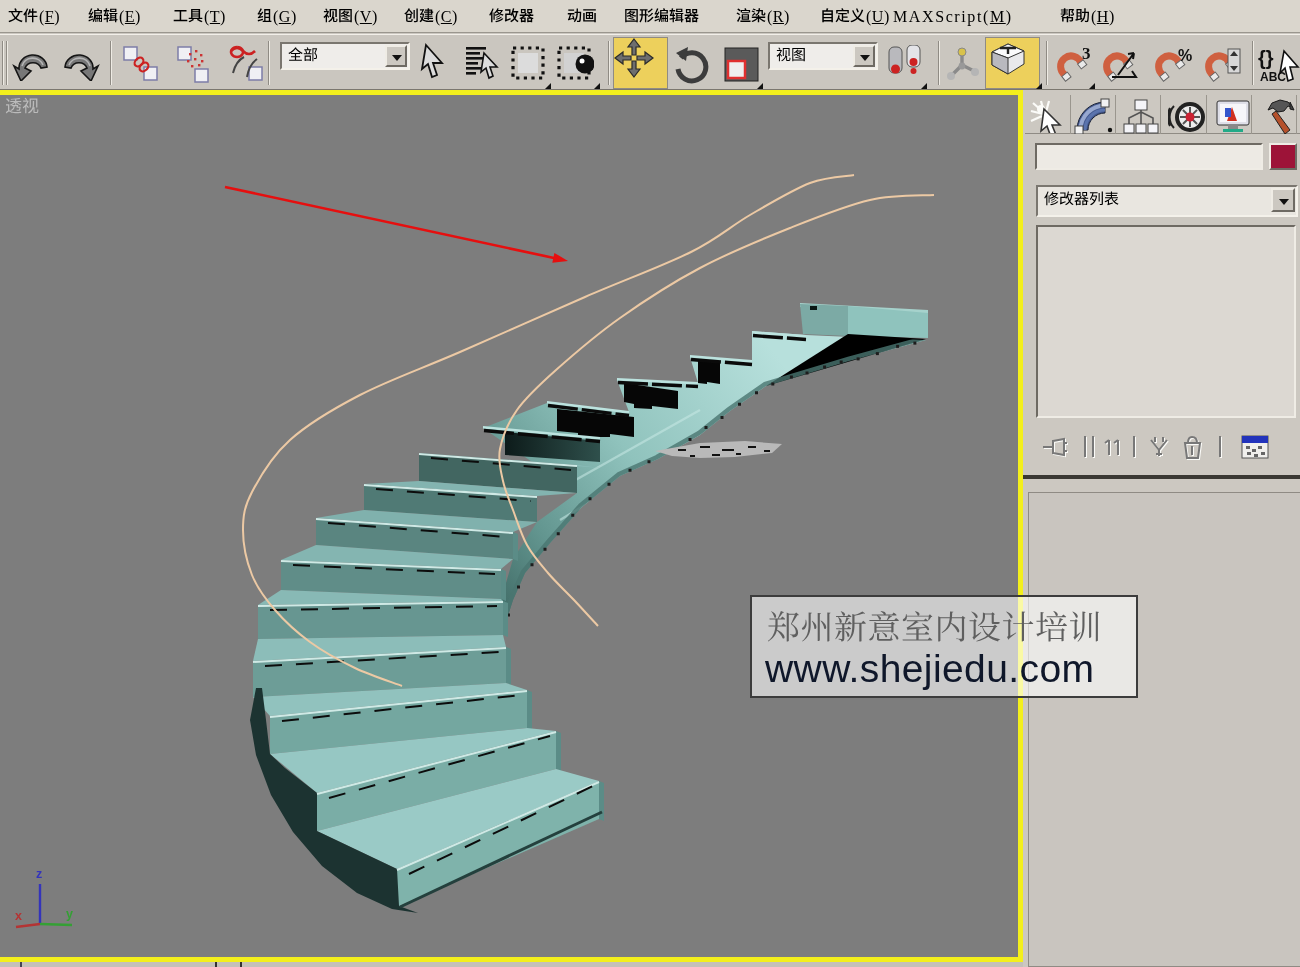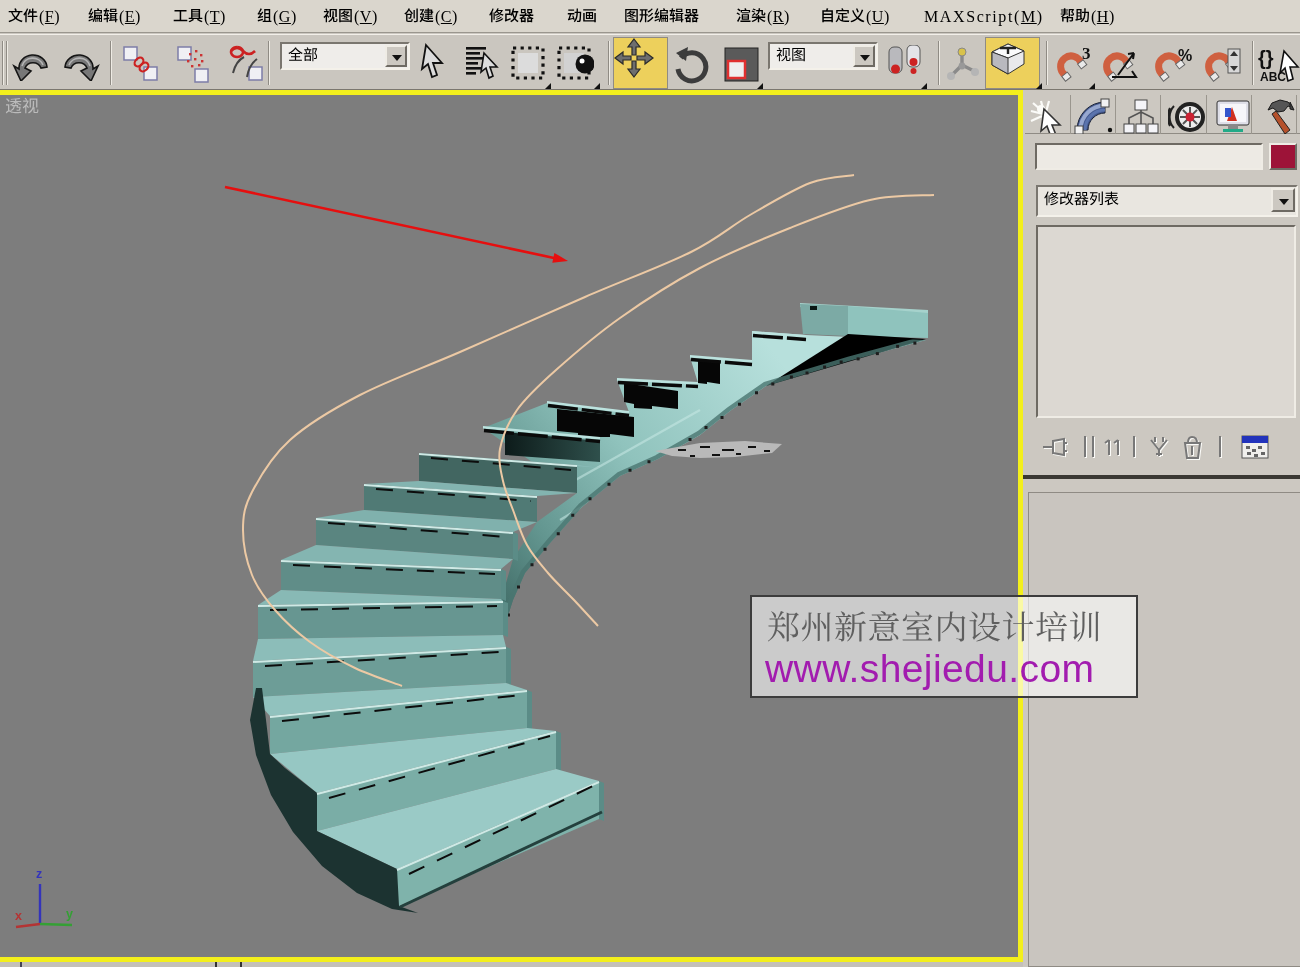--- a/index.html
+++ b/index.html
@@ -47,21 +47,21 @@
         </svg></div>
       <div class="mi" style="left:624px"><svg width="76" height="16" viewBox="0 -13 76 16" style="vertical-align:baseline;">
           <path d="M5.5 -4.1C6.7 -3.9 8.3 -3.3 9.2 -2.9L9.7 -3.8C8.9 -4.2 7.3 -4.7 6.1 -4.9ZM4.1 -2.2C6.1 -1.9 8.7 -1.3 10.2 -0.8L10.8 -1.8C9.3 -2.4 6.8 -2.9 4.7 -3.1ZM1.2 -12L1.2 1.3L2.5 1.3L2.5 0.7L12.4 0.7L12.4 1.3L13.8 1.3L13.8 -12ZM2.5 -0.6L2.5 -10.8L12.4 -10.8L12.4 -0.6ZM6.2 -10.6C5.4 -9.4 4.1 -8.3 2.9 -7.6C3.1 -7.4 3.6 -6.9 3.8 -6.7C4.2 -7 4.6 -7.3 5 -7.6C5.4 -7.2 5.9 -6.8 6.4 -6.5C5.2 -6 3.9 -5.5 2.6 -5.3C2.9 -5.1 3.1 -4.5 3.3 -4.2C4.7 -4.5 6.2 -5 7.6 -5.8C8.8 -5.1 10.2 -4.6 11.5 -4.3C11.7 -4.7 12.1 -5.2 12.3 -5.4C11.1 -5.6 9.9 -6 8.8 -6.5C9.9 -7.2 10.8 -8 11.4 -9L10.6 -9.5L10.4 -9.4L6.8 -9.4C7 -9.7 7.2 -9.9 7.3 -10.2ZM5.8 -8.4L9.4 -8.3C8.9 -7.9 8.3 -7.4 7.6 -7C6.9 -7.4 6.3 -7.9 5.8 -8.4ZM27.5 -12.4C26.6 -11.2 25 -10 23.5 -9.3C23.9 -9 24.3 -8.6 24.6 -8.3C26.1 -9.1 27.8 -10.5 28.9 -11.9ZM27.9 -8.3C27 -7 25.2 -5.7 23.7 -4.9C24.1 -4.6 24.5 -4.2 24.7 -3.9C26.3 -4.8 28.1 -6.3 29.2 -7.8ZM28.2 -4.3C27.1 -2.4 25.1 -0.8 22.9 0.1C23.3 0.4 23.7 0.9 23.9 1.2C26.2 0.1 28.3 -1.6 29.6 -3.7ZM20.9 -10.4L20.9 -6.8L18.8 -6.8L18.8 -10.4ZM15.6 -6.8L15.6 -5.5L17.4 -5.5C17.3 -3.4 17 -1.3 15.4 0.4C15.8 0.6 16.3 1.1 16.5 1.4C18.3 -0.6 18.7 -3 18.8 -5.5L20.9 -5.5L20.9 1.2L22.3 1.2L22.3 -5.5L23.8 -5.5L23.8 -6.8L22.3 -6.8L22.3 -10.4L23.6 -10.4L23.6 -11.8L15.8 -11.8L15.8 -10.4L17.4 -10.4L17.4 -6.8ZM30.5 -0.9L30.9 0.4C32.1 -0.1 33.7 -0.8 35.2 -1.5L34.9 -2.6C33.3 -1.9 31.6 -1.3 30.5 -0.9ZM30.9 -6.3C31.1 -6.4 31.5 -6.5 32.9 -6.7C32.4 -5.8 31.9 -5.1 31.7 -4.9C31.2 -4.3 30.9 -3.9 30.6 -3.9C30.7 -3.5 30.9 -2.9 31 -2.7C31.3 -2.8 31.8 -3 35.1 -3.8C35.1 -4.1 35 -4.6 35 -4.9L32.8 -4.5C33.8 -5.8 34.8 -7.4 35.5 -8.9L34.4 -9.6C34.2 -9 33.9 -8.4 33.6 -7.9L32.2 -7.8C33 -9 33.8 -10.7 34.4 -12.2L33 -12.7C32.5 -10.9 31.6 -9 31.3 -8.5C31 -7.9 30.8 -7.6 30.5 -7.5C30.6 -7.2 30.8 -6.6 30.9 -6.3ZM39.4 -5.1L39.4 -3.1L38.4 -3.1L38.4 -5.1ZM40.3 -5.1L41.1 -5.1L41.1 -3.1L40.3 -3.1ZM39 -12.4C39.2 -12 39.4 -11.5 39.5 -11.1L36.1 -11.1L36.1 -7.8C36.1 -5.5 36 -2.1 34.6 0.2C34.9 0.4 35.5 0.8 35.7 1C36.6 -0.6 37.1 -2.7 37.3 -4.6L37.3 1.1L38.4 1.1L38.4 -2.1L39.4 -2.1L39.4 0.8L40.3 0.8L40.3 -2.1L41.1 -2.1L41.1 0.8L42 0.8L42 -2.1L42.9 -2.1L42.9 -0C42.9 0.1 42.9 0.1 42.8 0.1C42.7 0.1 42.5 0.1 42.2 0.1C42.3 0.4 42.5 0.8 42.5 1.1C43 1.1 43.4 1.1 43.7 0.9C44 0.8 44 0.4 44 -0L44 -6.3L42.9 -6.3L37.4 -6.3L37.4 -7.4L43.9 -7.4L43.9 -11.1L41.1 -11.1C40.9 -11.6 40.6 -12.3 40.3 -12.8ZM42 -5.1L42.9 -5.1L42.9 -3.1L42 -3.1ZM37.4 -9.9L42.5 -9.9L42.5 -8.5L37.4 -8.5ZM53.4 -11.2L57.1 -11.2L57.1 -9.9L53.4 -9.9ZM52.1 -12.2L52.1 -8.9L58.4 -8.9L58.4 -12.2ZM46.2 -4.8C46.3 -5 46.8 -5.1 47.3 -5.1L48.6 -5.1L48.6 -3.1C47.4 -2.9 46.4 -2.7 45.5 -2.6L45.8 -1.2L48.6 -1.8L48.6 1.2L49.9 1.2L49.9 -2L51.4 -2.3L51.3 -3.6L49.9 -3.3L49.9 -5.1L51 -5.1L51 -6.3L49.9 -6.3L49.9 -8.6L48.6 -8.6L48.6 -6.3L47.4 -6.3C47.8 -7.3 48.2 -8.4 48.5 -9.6L51.2 -9.6L51.2 -10.9L48.9 -10.9C49 -11.4 49.1 -11.9 49.2 -12.4L47.8 -12.7C47.7 -12.1 47.6 -11.5 47.5 -10.9L45.6 -10.9L45.6 -9.6L47.2 -9.6C46.9 -8.5 46.6 -7.6 46.5 -7.3C46.2 -6.6 46 -6.1 45.7 -6.1C45.9 -5.7 46.1 -5.1 46.2 -4.8ZM57 -6.9L57 -5.8L53.5 -5.8L53.5 -6.9ZM51 -1.3L51.2 -0L57 -0.5L57 1.3L58.3 1.3L58.3 -0.6L59.4 -0.7L59.4 -1.9L58.3 -1.8L58.3 -6.9L59.3 -6.9L59.3 -8.1L51.3 -8.1L51.3 -6.9L52.2 -6.9L52.2 -1.3ZM57 -4.8L57 -3.7L53.5 -3.7L53.5 -4.8ZM57 -2.7L57 -1.7L53.5 -1.4L53.5 -2.7ZM63.1 -10.8L65.3 -10.8L65.3 -9L63.1 -9ZM69.5 -10.8L71.8 -10.8L71.8 -9L69.5 -9ZM69.2 -7.2C69.7 -7 70.4 -6.7 70.9 -6.4L67 -6.4C67.3 -6.8 67.5 -7.3 67.8 -7.7L66.7 -7.9L66.7 -12L61.9 -12L61.9 -7.8L66.3 -7.8C66 -7.3 65.7 -6.9 65.4 -6.4L60.7 -6.4L60.7 -5.1L64.1 -5.1C63.1 -4.3 61.9 -3.6 60.4 -3C60.7 -2.8 61 -2.2 61.2 -1.9L61.9 -2.2L61.9 1.3L63.2 1.3L63.2 0.9L65.3 0.9L65.3 1.2L66.7 1.2L66.7 -3.4L64 -3.4C64.8 -3.9 65.4 -4.5 66 -5.1L68.7 -5.1C69.2 -4.5 69.9 -3.9 70.7 -3.4L68.2 -3.4L68.2 1.3L69.5 1.3L69.5 0.9L71.8 0.9L71.8 1.2L73.2 1.2L73.2 -2.1L73.8 -1.9C74 -2.3 74.4 -2.8 74.7 -3.1C73.1 -3.5 71.5 -4.2 70.4 -5.1L74.3 -5.1L74.3 -6.4L71.7 -6.4L72.1 -6.8C71.7 -7.2 71 -7.5 70.3 -7.8L73.2 -7.8L73.2 -12L68.2 -12L68.2 -7.8L69.7 -7.8ZM63.2 -0.4L63.2 -2.2L65.3 -2.2L65.3 -0.4ZM69.5 -0.4L69.5 -2.2L71.8 -2.2L71.8 -0.4Z" fill="#000"></path>
         </svg></div>
       <div class="mi" style="left:736px"><svg width="31" height="16" viewBox="0 -13 31 16" style="vertical-align:baseline;">
           <path d="M4.4 -0.4L4.4 0.9L14.5 0.9L14.5 -0.4ZM7 -3.6L11.7 -3.6L11.7 -2.4L7 -2.4ZM7 -5.7L11.7 -5.7L11.7 -4.6L7 -4.6ZM5.7 -6.8L5.7 -1.3L13 -1.3L13 -6.8ZM1.3 -11.5C2.1 -11 3.2 -10.2 3.7 -9.7L4.6 -10.8C4.1 -11.3 3 -12 2.1 -12.4ZM0.5 -7.5C1.4 -7 2.6 -6.3 3.2 -5.8L4 -6.9C3.4 -7.3 2.2 -8.1 1.3 -8.5ZM1 0.1L2.3 1C3.1 -0.4 3.9 -2.2 4.6 -3.8L3.5 -4.7C2.8 -3 1.7 -1 1 0.1ZM8.4 -12.5C8.6 -12 8.7 -11.5 8.8 -11.1L4.7 -11.1L4.7 -8.4L6 -8.4L6 -7.7L12.7 -7.7L12.7 -8.8L6 -8.8L6 -9.9L12.8 -9.9L12.8 -8.4L14.1 -8.4L14.1 -11.1L10.4 -11.1C10.3 -11.6 10.1 -12.2 9.9 -12.7ZM15.6 -9.5C16.4 -9.2 17.6 -8.8 18.1 -8.4L18.8 -9.5C18.1 -9.8 17 -10.2 16.2 -10.5ZM16.6 -11.6C17.5 -11.4 18.7 -10.9 19.2 -10.5L19.8 -11.6C19.2 -11.9 18.1 -12.3 17.2 -12.6ZM15.9 -5.8L17 -4.9C17.8 -5.7 18.8 -6.7 19.6 -7.7L18.7 -8.5C17.8 -7.5 16.7 -6.5 15.9 -5.8ZM21.8 -5.9L21.8 -4.4L15.8 -4.4L15.8 -3.1L20.7 -3.1C19.4 -1.8 17.4 -0.7 15.5 -0.1C15.8 0.2 16.2 0.7 16.4 1.1C18.3 0.3 20.4 -1 21.8 -2.6L21.8 1.2L23.2 1.2L23.2 -2.5C24.6 -1 26.6 0.3 28.6 1C28.8 0.6 29.2 0.1 29.5 -0.2C27.6 -0.8 25.6 -1.9 24.3 -3.1L29.2 -3.1L29.2 -4.4L23.2 -4.4L23.2 -5.9ZM22.6 -12.7C22.6 -12.1 22.6 -11.5 22.5 -11L20.2 -11L20.2 -9.8L22.3 -9.8C21.9 -8 20.9 -6.9 19.1 -6.2C19.4 -6 19.9 -5.4 20.1 -5.1C22.2 -6.1 23.2 -7.5 23.7 -9.8L25.5 -9.8L25.5 -7.3C25.5 -6.4 25.6 -6.1 25.8 -5.9C26.1 -5.7 26.5 -5.5 26.9 -5.5C27.1 -5.5 27.5 -5.5 27.8 -5.5C28.1 -5.5 28.4 -5.6 28.7 -5.7C28.9 -5.8 29.1 -6 29.2 -6.3C29.3 -6.6 29.4 -7.3 29.4 -8C29 -8.1 28.5 -8.4 28.2 -8.7C28.2 -8 28.2 -7.4 28.2 -7.2C28.1 -7 28 -6.9 28 -6.8C27.9 -6.8 27.8 -6.7 27.6 -6.7C27.5 -6.7 27.3 -6.7 27.2 -6.7C27.1 -6.7 27 -6.8 26.9 -6.8C26.9 -6.9 26.9 -7 26.9 -7.3L26.9 -11L23.9 -11C24 -11.5 24 -12.1 24.1 -12.7Z" fill="#000"></path>
         </svg><span class="lat">(<u>R</u>)</span></div>
       <div class="mi" style="left:820px"><svg width="46" height="16" viewBox="0 -13 46 16" style="vertical-align:baseline;">
           <path d="M3.8 -6L11.4 -6L11.4 -4.1L3.8 -4.1ZM3.8 -7.4L3.8 -9.3L11.4 -9.3L11.4 -7.4ZM3.8 -2.8L11.4 -2.8L11.4 -0.9L3.8 -0.9ZM6.6 -12.7C6.6 -12.1 6.3 -11.3 6.1 -10.7L2.3 -10.7L2.3 1.3L3.8 1.3L3.8 0.5L11.4 0.5L11.4 1.2L12.9 1.2L12.9 -10.7L7.6 -10.7C7.8 -11.2 8.1 -11.9 8.3 -12.5ZM18.2 -5.7C17.9 -3 17.1 -0.9 15.5 0.3C15.8 0.6 16.4 1.1 16.6 1.3C17.6 0.5 18.3 -0.6 18.8 -1.9C20.1 0.5 22.3 1 25.3 1L28.9 1C29 0.6 29.2 -0.1 29.5 -0.4C28.6 -0.4 26.1 -0.4 25.4 -0.4C24.6 -0.4 23.9 -0.4 23.2 -0.5L23.2 -3.2L27.6 -3.2L27.6 -4.5L23.2 -4.5L23.2 -6.7L26.8 -6.7L26.8 -8L18.2 -8L18.2 -6.7L21.8 -6.7L21.8 -0.9C20.7 -1.4 19.8 -2.2 19.3 -3.6C19.5 -4.2 19.6 -4.9 19.7 -5.5ZM21.3 -12.4C21.5 -12 21.7 -11.5 21.9 -11L16.2 -11L16.2 -7.5L17.6 -7.5L17.6 -9.7L27.4 -9.7L27.4 -7.5L28.8 -7.5L28.8 -11L23.5 -11C23.4 -11.5 23 -12.3 22.7 -12.8ZM36 -12.3C36.6 -11.1 37.2 -9.6 37.5 -8.6L38.8 -9.1C38.5 -10.1 37.8 -11.6 37.2 -12.7ZM41.8 -11.5C40.9 -8.7 39.6 -6.2 37.6 -4.1C35.7 -6 34.3 -8.3 33.4 -10.8L32.1 -10.4C33.1 -7.6 34.6 -5.1 36.5 -3.1C34.9 -1.8 32.9 -0.7 30.5 0C30.7 0.4 31.1 0.9 31.2 1.3C33.8 0.4 35.8 -0.7 37.5 -2.1C39.2 -0.7 41.2 0.5 43.5 1.2C43.8 0.9 44.2 0.3 44.5 -0C42.3 -0.7 40.3 -1.8 38.6 -3.2C40.8 -5.4 42.2 -8.1 43.2 -11.1Z" fill="#000"></path>
         </svg><span class="lat">(<u>U</u>)</span></div>
-      <div class="mi" style="left:924px"><span class="lat wide">MAXScript(<u>M</u>)</span></div>
+      <div class="mi" style="left:893px"><span class="lat wide">MAXScript(<u>M</u>)</span></div>
       <div class="mi" style="left:1060px"><svg width="31" height="16" viewBox="0 -13 31 16" style="vertical-align:baseline;">
           <path d="M6.7 -5.1L6.7 -4L2.4 -4C3.8 -4.6 4.6 -5.5 5 -6.4L8.1 -6.4L8.1 -7.5L5.3 -7.5L5.4 -7.9L5.4 -8.4L7.6 -8.4L7.6 -9.5L5.4 -9.5L5.4 -10.4L8 -10.4L8 -11.5L5.4 -11.5L5.4 -12.7L3.9 -12.7L3.9 -11.5L0.9 -11.5L0.9 -10.4L3.9 -10.4L3.9 -9.5L1.2 -9.5L1.2 -8.4L3.9 -8.4L3.9 -7.9C3.9 -7.8 3.9 -7.6 3.9 -7.5L0.7 -7.5L0.7 -6.4L3.4 -6.4C2.9 -5.7 2.1 -5.1 0.9 -4.8C1.2 -4.5 1.7 -4.1 1.9 -3.8L2.1 -3.9L2.1 0.4L3.6 0.4L3.6 -2.7L6.7 -2.7L6.7 1.2L8.2 1.2L8.2 -2.7L11.6 -2.7L11.6 -1C11.6 -0.8 11.6 -0.8 11.3 -0.8C11.1 -0.8 10.2 -0.8 9.3 -0.8C9.5 -0.4 9.8 0.1 9.8 0.4C11 0.4 11.8 0.4 12.4 0.2C12.9 0 13.1 -0.3 13.1 -1L13.1 -4L8.2 -4L8.2 -5.1ZM8.7 -12L8.7 -4.6L10 -4.6L10 -10.8L12.2 -10.8C11.8 -10.2 11.4 -9.5 11 -8.9C12.2 -8.2 12.7 -7.6 12.7 -7.1C12.7 -6.8 12.6 -6.6 12.3 -6.5C12.2 -6.4 11.9 -6.4 11.7 -6.4C11.3 -6.4 10.8 -6.4 10.2 -6.4C10.5 -6.1 10.7 -5.6 10.7 -5.2C11.3 -5.2 11.9 -5.2 12.4 -5.2C12.7 -5.3 13 -5.4 13.3 -5.5C13.8 -5.8 14.1 -6.3 14.1 -7C14.1 -7.6 13.7 -8.3 12.5 -9.1C13 -9.9 13.7 -10.8 14.2 -11.5L13.2 -12.1L13 -12ZM24.3 -12.7C24.3 -11.5 24.3 -10.4 24.3 -9.3L22 -9.3L22 -8L24.2 -8C24 -4.4 23.3 -1.5 20.5 0.2C20.9 0.5 21.3 0.9 21.5 1.3C24.5 -0.7 25.4 -4 25.6 -8L27.6 -8C27.5 -2.8 27.3 -0.8 27 -0.4C26.8 -0.2 26.7 -0.1 26.4 -0.1C26.1 -0.1 25.4 -0.2 24.6 -0.2C24.8 0.1 25 0.7 25 1.1C25.8 1.2 26.6 1.2 27 1.1C27.6 1.1 27.9 0.9 28.2 0.4C28.7 -0.2 28.8 -2.4 29 -8.7C29 -8.8 29 -9.3 29 -9.3L25.6 -9.3C25.7 -10.4 25.7 -11.5 25.7 -12.7ZM15.4 -1.7L15.7 -0.2C17.5 -0.6 20.1 -1.2 22.4 -1.8L22.3 -3.1L21.6 -2.9L21.6 -12L16.5 -12L16.5 -1.9ZM17.8 -2.1L17.8 -4.4L20.2 -4.4L20.2 -2.6ZM17.8 -7.5L20.2 -7.5L20.2 -5.6L17.8 -5.6ZM17.8 -8.8L17.8 -10.7L20.2 -10.7L20.2 -8.8Z" fill="#000"></path>
         </svg><span class="lat">(<u>H</u>)</span></div>
     </div>
     <div id="toolbar">
       <div class="tsep" style="left:2px"></div>
       <div class="tsep" style="left:6px"></div>
       <svg style="position:absolute;left:12px;top:10px" width="40" height="36" viewBox="0 0 40 36">
         <path d="M7 24 A14 13 0 0 1 35 22 L29 23 A8.5 8 0 0 0 13 23 L19 26 L9 36 L2 21 Z" fill="#777" stroke="#151515" stroke-width="1.6"></path>
         <path d="M10 21 A11 10.5 0 0 1 31 20" fill="none" stroke="#b5b5b5" stroke-width="1.6"></path>
@@ -480,19 +480,19 @@
           <rect x="215" y="24" width="4" height="3"></rect>
         </g>
       </svg>
       <div style="position:absolute;left:0px;top:385px;width:277px;height:4px;background:#3a3833"></div>
       <div style="position:absolute;left:5px;top:402px;width:272px;height:475px;background:#c9c5bf;border:1px solid #8f8b84;border-right:0"></div>
     </div>
     <div id="wmark">
       <svg width="340" height="44" viewBox="0 -36 340 44" style="position:absolute;left:15px;top:6px">
         <path d="M4.4 -27.7L4.1 -27.4C5.8 -25.8 6.9 -23.2 7.4 -21.6C9.4 -19.9 11 -24.9 4.4 -27.7ZM15.2 -22.5L13.7 -20.5L11.5 -20.5C13 -22.4 14.8 -24.7 15.8 -26.3C16.5 -26.2 17 -26.5 17.2 -26.8L13.9 -28.1C13.1 -25.9 11.7 -22.8 10.7 -20.5L2.4 -20.5L2.6 -19.5L8.4 -19.5L8.4 -15L8.3 -13.6L1.4 -13.6L1.6 -12.6L8.3 -12.6C8 -7.7 6.4 -2.3 0.8 2.1L1.2 2.5C6.5 -0.4 8.9 -4.5 9.9 -8.4C12.2 -6.2 14.8 -3.2 15.6 -0.8C18.3 1 19.7 -4.7 10.1 -9.3C10.3 -10.4 10.5 -11.5 10.6 -12.6L18.4 -12.6C18.8 -12.6 19.1 -12.7 19.2 -13.1C18.1 -14.2 16.3 -15.7 16.3 -15.7L14.7 -13.6L10.6 -13.6L10.6 -15L10.6 -19.5L17.3 -19.5C17.8 -19.5 18.1 -19.7 18.2 -20.1C17.1 -21.1 15.2 -22.5 15.2 -22.5ZM19.7 -26.5L19.7 2.6L20 2.6C21.1 2.6 21.8 2 21.8 1.8L21.8 -24.2L27.8 -24.2C26.7 -21.4 25 -17.3 23.9 -15.1C27.4 -12.3 28.8 -9.7 28.8 -7.1C28.8 -5.7 28.4 -5 27.6 -4.7C27.3 -4.5 27 -4.5 26.6 -4.5C25.8 -4.5 23.9 -4.5 22.9 -4.5L22.9 -3.9C23.9 -3.8 24.9 -3.6 25.2 -3.3C25.5 -3.1 25.7 -2.4 25.7 -1.6C29.6 -1.8 31.1 -3.5 31.1 -6.6C31.1 -9.4 29.3 -12.4 24.8 -15.2C26.5 -17.3 29 -21.4 30.3 -23.7C31.1 -23.7 31.6 -23.7 31.9 -24L29.3 -26.6L27.8 -25.2L22.2 -25.2ZM41.6 -26.6L41.6 -14.4C41.6 -7.9 40.4 -2 35.2 2.1L35.6 2.5C42.2 -1.4 43.7 -7.7 43.7 -14.4L43.7 -25.3C44.5 -25.4 44.8 -25.8 44.9 -26.2ZM60.3 -26.6L60.3 2.5L60.7 2.5C61.5 2.5 62.4 2 62.4 1.7L62.4 -25.3C63.2 -25.4 63.5 -25.7 63.6 -26.2ZM50.7 -26.1L50.7 2.1L51.1 2.1C51.9 2.1 52.8 1.6 52.8 1.3L52.8 -24.8C53.6 -24.9 53.9 -25.3 54 -25.7ZM38.5 -19.2C38.9 -15.7 37.3 -12.7 35.6 -11.6C35 -11.1 34.6 -10.3 35 -9.7C35.5 -9 36.8 -9.2 37.7 -10.1C39 -11.4 40.6 -14.3 39.1 -19.2ZM45.2 -18.2L44.8 -18C46 -16.1 47.4 -13 47.3 -10.6C49.3 -8.4 51.7 -13.8 45.2 -18.2ZM53.9 -18.4L53.5 -18.2C55.2 -16.2 57.1 -13 57.1 -10.4C59.4 -8.3 61.5 -14.1 53.9 -18.4ZM74.9 -7.5L71.7 -8.8C71.2 -6.3 69.9 -2.5 68.2 -0.1L68.6 0.3C70.9 -1.7 72.7 -4.8 73.7 -7.1C74.5 -7 74.8 -7.2 74.9 -7.5ZM74.1 -27.8L73.7 -27.6C74.6 -26.6 75.7 -24.9 76 -23.6C78.1 -22.1 80 -26.1 74.1 -27.8ZM71.6 -22L71.1 -21.8C71.9 -20.4 72.7 -18.2 72.7 -16.5C74.5 -14.7 76.7 -18.6 71.6 -22ZM78.5 -8.3L78.1 -8.1C79.2 -6.7 80.4 -4.5 80.4 -2.6C82.3 -0.8 84.5 -5.4 78.5 -8.3ZM81.8 -24.8L80.3 -23L68.9 -23L69.2 -22L83.5 -22C84 -22 84.3 -22.2 84.4 -22.6C83.4 -23.6 81.8 -24.8 81.8 -24.8ZM81.6 -12.6L80.2 -10.8L77.3 -10.8L77.3 -14.8L84 -14.8C84.5 -14.8 84.8 -15 84.9 -15.3C83.8 -16.4 82.1 -17.7 82.1 -17.7L80.7 -15.8L78.6 -15.8C79.7 -17.2 80.8 -18.9 81.4 -20.2C82.1 -20.2 82.5 -20.5 82.6 -20.8L79.4 -21.8C79 -20 78.4 -17.6 77.8 -15.8L68.2 -15.8L68.5 -14.8L75.2 -14.8L75.2 -10.8L69.1 -10.8L69.3 -9.8L75.2 -9.8L75.2 -0.6C75.2 -0.1 75.1 0 74.6 0C74 0 71.6 -0.2 71.6 -0.2L71.6 0.4C72.7 0.5 73.4 0.7 73.8 1.1C74.1 1.4 74.3 1.9 74.3 2.5C76.9 2.2 77.3 1.1 77.3 -0.5L77.3 -9.8L83.3 -9.8C83.8 -9.8 84.1 -10 84.2 -10.4C83.2 -11.3 81.6 -12.6 81.6 -12.6ZM96.1 -18.2L94.6 -16.2L87.5 -16.2L87.5 -23.3C90.7 -23.8 94.3 -24.7 96.6 -25.4C97.3 -25.2 97.9 -25.2 98.2 -25.5L95.5 -27.6C93.9 -26.6 90.7 -25.1 87.8 -24.2L85.3 -25L85.3 -14.2C85.3 -8.1 84.6 -2.3 80.2 2.1L80.6 2.5C86.8 -1.8 87.5 -8.3 87.5 -14.2L87.5 -15.2L92.3 -15.2L92.3 2.6L92.7 2.6C93.8 2.6 94.5 2 94.5 1.9L94.5 -15.2L98.2 -15.2C98.6 -15.2 98.9 -15.4 99 -15.7C98 -16.8 96.1 -18.2 96.1 -18.2ZM113.1 -5.5L110 -5.8L110 -0.2C110 1.4 110.6 1.8 113.6 1.8L118.3 1.8C124.7 1.8 125.7 1.5 125.7 0.5C125.7 0.1 125.5 -0.2 124.8 -0.4L124.7 -4L124.3 -4C123.9 -2.4 123.6 -1.1 123.3 -0.6C123.1 -0.2 123 -0.1 122.5 -0.1C122 -0.1 120.4 -0.1 118.3 -0.1L113.8 -0.1C112.2 -0.1 112.1 -0.2 112.1 -0.6L112.1 -4.7C112.7 -4.8 113 -5.1 113.1 -5.5ZM110.4 -23.4L110 -23.2C110.9 -22.3 111.9 -20.7 112 -19.5C114.1 -18 116 -22 110.4 -23.4ZM106.9 -5.6L106.3 -5.6C106.1 -3.3 104.5 -1.4 103.1 -0.6C102.5 -0.2 102.1 0.4 102.3 1C102.7 1.7 103.8 1.6 104.6 1C105.9 0.2 107.5 -2.1 106.9 -5.6ZM125.9 -5.7L125.6 -5.4C127.2 -4.1 129.1 -1.7 129.5 0.3C131.8 1.9 133.3 -3 125.9 -5.7ZM115.4 -6.8L115.1 -6.5C116.5 -5.4 118.1 -3.5 118.4 -1.9C120.4 -0.5 121.8 -4.9 115.4 -6.8ZM126.6 -26.5L125.1 -24.6L118.5 -24.6C119.3 -25.4 118.6 -27.8 113.9 -28.1L113.6 -27.7C114.9 -27 116.3 -25.7 116.9 -24.6L104.7 -24.6L104.9 -23.6L121.7 -23.6C121.2 -22.2 120.5 -20.4 119.8 -19.1L102.3 -19.1L102.5 -18.1L131.1 -18.1C131.5 -18.1 131.8 -18.2 131.9 -18.6C130.8 -19.6 129 -21 129 -21L127.3 -19.1L120.8 -19.1C121.9 -20 123 -21.1 123.8 -21.9C124.5 -21.9 125 -22.1 125.1 -22.5L121.9 -23.6L128.7 -23.6C129.2 -23.6 129.5 -23.7 129.6 -24.1C128.5 -25.1 126.6 -26.5 126.6 -26.5ZM124.3 -15L124.3 -12.2L109.5 -12.2L109.5 -15ZM109.5 -6.8L109.5 -7.4L124.3 -7.4L124.3 -6.4L124.7 -6.4C125.4 -6.4 126.4 -6.9 126.5 -7.1L126.5 -14.6C127.1 -14.8 127.7 -15 127.9 -15.3L125.2 -17.3L124 -16L109.7 -16L107.4 -17L107.4 -6.1L107.7 -6.1C108.6 -6.1 109.5 -6.6 109.5 -6.8ZM109.5 -8.4L109.5 -11.3L124.3 -11.3L124.3 -8.4ZM148.2 -27.8L147.9 -27.5C149 -26.7 150.2 -25.1 150.5 -23.8C152.7 -22.4 154.4 -26.9 148.2 -27.8ZM158.4 -20.4L156.9 -18.7L139.7 -18.7L139.9 -17.8L148 -17.8C146.3 -15.8 143.1 -13 140.5 -11.8C140.2 -11.7 139.6 -11.6 139.6 -11.6L140.8 -8.6C141.1 -8.8 141.4 -9 141.6 -9.5C148.6 -10 154.7 -10.8 158.9 -11.3C159.5 -10.5 160.1 -9.6 160.4 -8.9C162.8 -7.5 163.9 -12.6 155.3 -15.6L154.9 -15.3C155.9 -14.5 157.2 -13.3 158.3 -12C152 -11.7 145.9 -11.5 142.2 -11.4C145.1 -12.8 148.4 -14.9 150.2 -16.4C151 -16.2 151.4 -16.5 151.6 -16.7L149.8 -17.8L160.3 -17.8C160.7 -17.8 161 -17.9 161.1 -18.3C160.1 -19.2 158.4 -20.4 158.4 -20.4ZM152.6 -9.7L149.3 -10.1L149.3 -5.5L139.1 -5.5L139.3 -4.6L149.3 -4.6L149.3 0.4L135.5 0.4L135.8 1.4L164.7 1.4C165.1 1.4 165.4 1.2 165.5 0.9C164.4 -0.2 162.5 -1.6 162.5 -1.6L160.8 0.4L151.6 0.4L151.6 -4.6L161.3 -4.6C161.8 -4.6 162.1 -4.7 162.2 -5.1C161 -6.1 159.2 -7.5 159.2 -7.5L157.7 -5.5L151.6 -5.5L151.6 -8.9C152.3 -9 152.6 -9.3 152.6 -9.7ZM139.5 -24.9L138.9 -24.8C139.1 -22.8 138 -20.9 136.7 -20.2C136 -19.8 135.6 -19.1 135.9 -18.4C136.2 -17.7 137.4 -17.7 138.2 -18.3C139.1 -18.9 140 -20.3 139.9 -22.4L161.8 -22.4C161.6 -21.2 161.4 -19.7 161.1 -18.8L161.6 -18.6C162.5 -19.5 163.6 -20.9 164.2 -22C164.8 -22 165.2 -22.1 165.4 -22.3L162.9 -24.8L161.6 -23.3L139.8 -23.3C139.8 -23.8 139.6 -24.3 139.5 -24.9ZM183 -27.6C183 -25.5 182.9 -23.5 182.8 -21.7L173.6 -21.7L171.2 -22.8L171.2 2.5L171.6 2.5C172.5 2.5 173.4 1.9 173.4 1.7L173.4 -20.7L182.7 -20.7C182.1 -14.9 180.3 -10.4 174.6 -6.5L175.1 -5.9C180.1 -8.6 182.6 -11.8 183.9 -15.6C186.5 -13.3 189.6 -9.8 190.4 -6.9C193.1 -5.1 194.4 -11.4 184.1 -16.3C184.5 -17.7 184.7 -19.2 184.9 -20.7L194.9 -20.7L194.9 -1C194.9 -0.5 194.7 -0.2 194 -0.2C193.2 -0.2 189.2 -0.5 189.2 -0.5L189.2 -0C190.9 0.2 191.9 0.5 192.5 0.9C193 1.2 193.2 1.8 193.3 2.5C196.7 2.2 197.1 1 197.1 -0.8L197.1 -20.3C197.7 -20.4 198.3 -20.7 198.5 -20.9L195.7 -23.1L194.6 -21.7L185 -21.7C185.1 -23.2 185.2 -24.8 185.2 -26.4C186 -26.5 186.3 -26.9 186.4 -27.3ZM204.7 -27.5L204.3 -27.2C205.9 -25.7 208.1 -23.1 208.8 -21.2C211.2 -19.8 212.5 -24.7 204.7 -27.5ZM208.7 -17.5C209.3 -17.7 209.8 -17.9 209.9 -18.1L207.8 -19.9L206.7 -18.8L202.4 -18.8L202.7 -17.8L206.6 -17.8L206.6 -3.3C206.6 -2.7 206.5 -2.5 205.4 -1.9L206.9 0.7C207.2 0.6 207.5 0.2 207.7 -0.3C210.5 -2.8 212.9 -5.2 214.2 -6.5L214 -7C212.1 -5.7 210.2 -4.5 208.7 -3.5ZM215.9 -25.8L215.9 -22.7C215.9 -19.7 215.2 -16.3 210.9 -13.6L211.3 -13.1C217.3 -15.6 218 -19.8 218 -22.7L218 -24.5L224.7 -24.5L224.7 -16.8C224.7 -15.4 225 -14.9 226.9 -14.9L228.7 -14.9C232 -14.9 232.8 -15.3 232.8 -16.2C232.8 -16.6 232.5 -16.8 231.8 -17L231.7 -17.1L231.4 -17.1C231.2 -17 231 -17 230.8 -16.9C230.7 -16.9 230.5 -16.9 230.4 -16.9C230.1 -16.9 229.5 -16.9 229 -16.9L227.5 -16.9C226.8 -16.9 226.8 -17 226.8 -17.4L226.8 -24.2C227.4 -24.3 227.8 -24.5 228 -24.7L225.6 -26.8L224.4 -25.5L218.4 -25.5L215.9 -26.6ZM220 -3.4C217.2 -1.1 213.6 0.7 209.3 2L209.6 2.5C214.3 1.5 218.2 -0.1 221.2 -2.3C223.8 -0.1 227.1 1.4 231.1 2.4C231.4 1.4 232.1 0.7 233.2 0.6L233.2 0.2C229.2 -0.5 225.7 -1.7 222.8 -3.5C225.5 -5.8 227.5 -8.5 229 -11.7C229.8 -11.8 230.1 -11.9 230.4 -12.2L228 -14.4L226.5 -13L212.8 -13L213.1 -12.1L215.1 -12.1C216.1 -8.4 217.8 -5.6 220 -3.4ZM221.3 -4.5C218.9 -6.4 217 -8.9 215.8 -12.1L226.5 -12.1C225.4 -9.2 223.6 -6.7 221.3 -4.5ZM239.5 -27.6L239.2 -27.3C240.8 -25.7 243 -23 243.6 -21C246.1 -19.5 247.5 -24.5 239.5 -27.6ZM243.3 -17.5C243.9 -17.6 244.3 -17.8 244.5 -18.1L242.3 -19.9L241.2 -18.7L236 -18.7L236.3 -17.8L241.2 -17.8L241.2 -3.4C241.2 -2.8 241 -2.5 240 -2L241.5 0.7C241.8 0.5 242.1 0.2 242.3 -0.4C245.2 -2.6 247.9 -4.8 249.3 -5.9L249 -6.4C247 -5.2 244.9 -4.2 243.3 -3.3ZM258.2 -27.2L254.8 -27.6L254.8 -15.8L246.1 -15.8L246.3 -14.9L254.8 -14.9L254.8 2.5L255.2 2.5C256 2.5 257 2 257 1.6L257 -14.9L265.4 -14.9C265.9 -14.9 266.2 -15 266.3 -15.4C265.2 -16.4 263.4 -17.9 263.4 -17.9L261.9 -15.8L257 -15.8L257 -26.3C257.8 -26.4 258.1 -26.7 258.2 -27.2ZM286.7 -28L286.3 -27.8C287.4 -26.7 288.6 -24.8 288.7 -23.4C290.8 -21.8 292.8 -26 286.7 -28ZM296.3 -24.6L294.7 -22.7L279.5 -22.7L279.8 -21.7L298.3 -21.7C298.7 -21.7 299.1 -21.9 299.2 -22.3C298 -23.3 296.3 -24.6 296.3 -24.6ZM283 -20.9L282.6 -20.7C283.5 -19.2 284.5 -16.7 284.6 -14.9C286.7 -13 288.8 -17.4 283 -20.9ZM297.1 -15.9L295.6 -13.9L291.5 -13.9C292.9 -15.7 294.3 -17.9 295.1 -19.2C295.8 -19.1 296.1 -19.5 296.2 -19.8L292.7 -20.9C292.4 -19.3 291.6 -16.2 290.8 -13.9L278.5 -13.9L278.8 -12.9L299.1 -12.9C299.5 -12.9 299.9 -13.1 300 -13.5C298.9 -14.5 297.1 -15.9 297.1 -15.9ZM283.6 -0.9L283.6 -8.5L294.5 -8.5L294.5 -0.9ZM281.5 -10.5L281.5 2.6L281.8 2.6C282.9 2.6 283.6 2.1 283.6 1.9L283.6 0L294.5 0L294.5 2.3L294.8 2.3C295.9 2.3 296.6 1.8 296.6 1.7L296.6 -8.3C297.3 -8.4 297.7 -8.6 297.9 -8.9L295.5 -10.8L294.4 -9.5L283.9 -9.5ZM278.5 -20.2L277.1 -18.2L275.7 -18.2L275.7 -25.7C276.5 -25.8 276.8 -26.1 276.9 -26.6L273.6 -27L273.6 -18.2L269.4 -18.2L269.6 -17.3L273.6 -17.3L273.6 -6.3C271.7 -5.8 270.2 -5.4 269.3 -5.2L270.8 -2.4C271.1 -2.5 271.4 -2.8 271.5 -3.2C275.6 -5.2 278.6 -6.8 280.7 -7.9L280.6 -8.3L275.7 -6.9L275.7 -17.3L280.2 -17.3C280.7 -17.3 281 -17.4 281.1 -17.8C280.1 -18.8 278.5 -20.2 278.5 -20.2ZM305.8 -27.6L305.4 -27.3C306.7 -25.8 308.4 -23.4 308.9 -21.6C311 -20 312.7 -24.7 305.8 -27.6ZM332.1 -27.1L328.8 -27.5L328.8 2.5L329.2 2.5C330 2.5 330.9 1.9 330.9 1.6L330.9 -26.2C331.7 -26.4 332 -26.7 332.1 -27.1ZM325.3 -25.7L322.1 -26.1L322.1 -1.1L322.5 -1.1C323.3 -1.1 324.2 -1.6 324.2 -1.9L324.2 -24.8C325 -24.9 325.3 -25.2 325.3 -25.7ZM318.7 -27L315.4 -27.4L315.4 -14.6C315.4 -8.2 314.6 -2.1 310.5 2.3L311 2.7C316.3 -1.5 317.5 -8 317.5 -14.6L317.5 -26.1C318.4 -26.2 318.6 -26.6 318.7 -27ZM309.7 -17.3C310.3 -17.4 310.6 -17.7 310.9 -17.9L309 -19.9L308 -18.8L303 -18.8L303.2 -17.8L307.6 -17.8L307.6 -3.3C307.6 -2.7 307.4 -2.5 306.4 -1.9L307.8 0.7C308.1 0.6 308.5 0.2 308.7 -0.4C310.8 -2.7 312.7 -5.1 313.6 -6.3L313.3 -6.7L309.7 -3.9Z" fill="#5f5f5f"></path>
       </svg>
-      <div style="position:absolute;left:13px;top:50px;font-family:'Liberation Sans',sans-serif;font-size:39px;color:#a21caf;letter-spacing:0.4px">www.shejiedu.com</div>
+      <div style="position:absolute;left:13px;top:50px;font-family:'Liberation Sans',sans-serif;font-size:39px;color:#0f172a;letter-spacing:0.4px">www.shejiedu.com</div>
     </div>
     <div id="bstrip">
       <div style="position:absolute;left:20px;top:0;width:2px;height:5px;background:#445"></div>
       <div style="position:absolute;left:215px;top:0;width:2px;height:5px;background:#333"></div>
       <div style="position:absolute;left:240px;top:0;width:2px;height:5px;background:#333"></div>
     </div>
   </div>
 </body></html>

